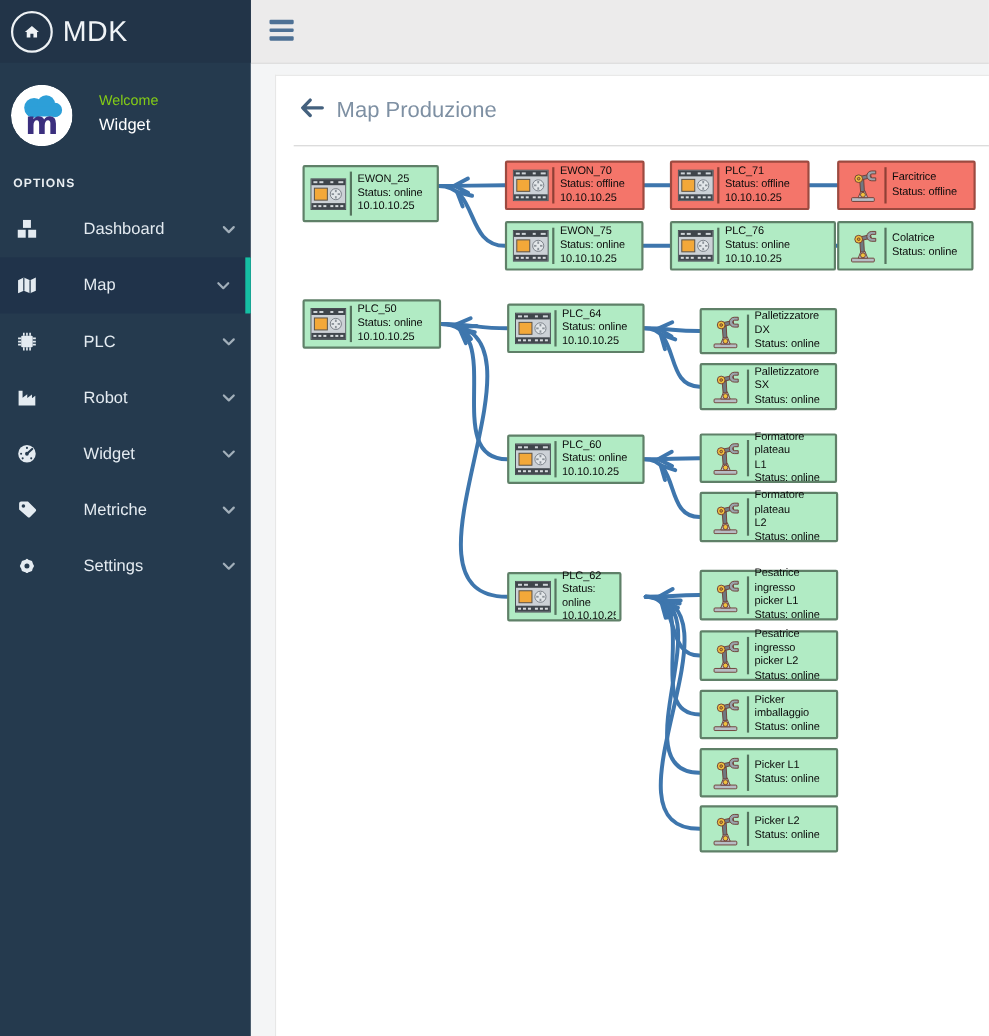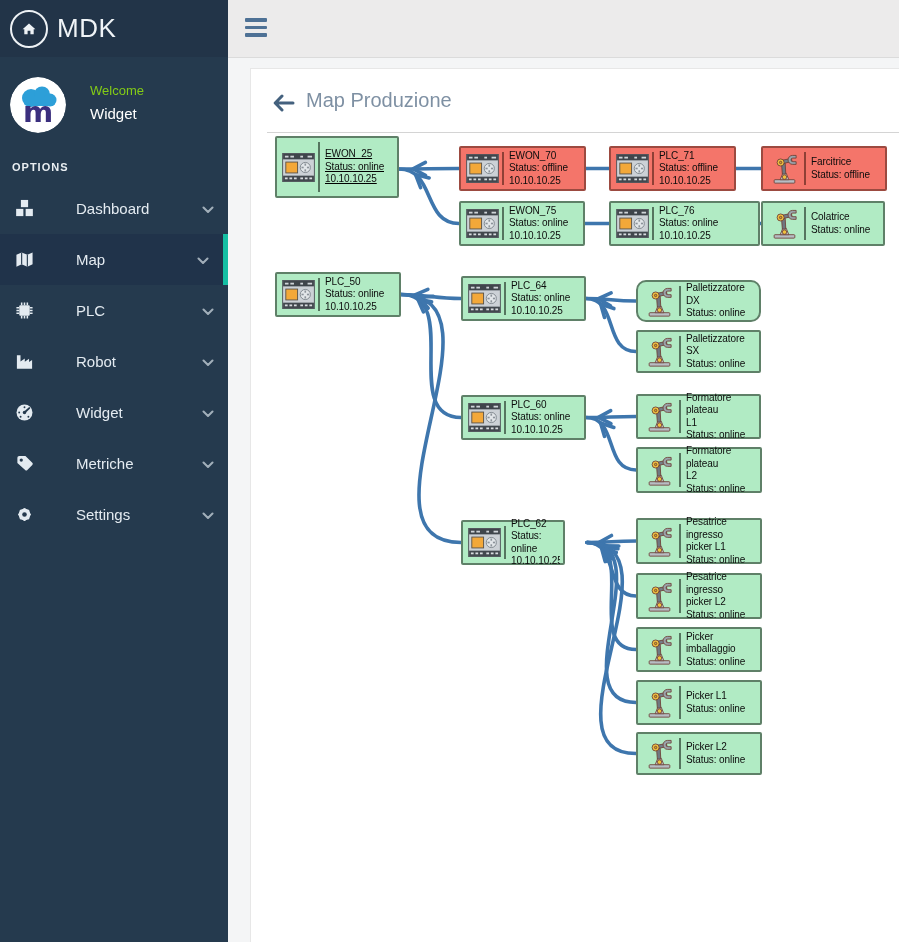--- a/index.html
+++ b/index.html
@@ -28,21 +28,21 @@
   .submenu::before{content:"";position:absolute;left:26px;top:0;bottom:6px;width:1px;background:#3a4d61;}
   .submenu-item{height:36px;display:flex;align-items:center;padding-left:42px;color:#b2bfca;font-size:14px;position:relative;cursor:pointer;}
   .submenu-item::before{content:"";position:absolute;left:21px;top:14px;width:8px;height:8px;border-radius:50%;background:#44586c;}
   .submenu-item.active{background:#2e4357;color:#fff;}
   
   .topbar{position:absolute;left:228px;top:0;right:0;height:57px;background:#ecebeb;border-bottom:1px solid #dbdbdb;z-index:5;}
   .hamburger{position:absolute;left:17px;top:18px;width:22px;cursor:pointer;}
   .hamburger span{display:block;height:3.5px;background:#4e7195;margin-bottom:4px;border-radius:1px;}
   
   .card{position:absolute;left:250px;top:68px;width:649px;height:874px;background:#ffffff;border-left:1px solid #e7e7e7;border-top:1px solid #e7e7e7;z-index:1;}
-  .page-header{display:flex;align-items:flex-end;padding:20px 0 0 21px;}
+  .page-header{display:flex;align-items:flex-start;padding:20px 0 0 21px;}
   .back-arrow{width:24px;height:18px;cursor:pointer;flex:0 0 auto;}
   .page-title{color:#7e90a3;font-size:20px;margin-left:10px;}
   .header-divider{height:1px;background:#d4d4d4;margin:20px 0 0 16px;}
   
   #edge-svg{position:absolute;left:0;top:0;z-index:3;pointer-events:none;}
   .map-node{position:absolute;box-sizing:border-box;border:2px solid;border-radius:2px;display:flex;align-items:center;padding:2px 3px;z-index:4;cursor:pointer;}
   .map-node.online{background:var(--online-bg);border-color:var(--online-border);}
   .map-node.offline{background:var(--offline-bg);border-color:var(--offline-border);}
   .node-icon{width:36px;display:flex;align-items:center;justify-content:center;flex:0 0 auto;}
   .node-sep{width:2px;align-self:stretch;margin:2px 5px 2px 2px;flex:0 0 auto;}
@@ -243,21 +243,21 @@
     <path d="M 587 542.5 C 619.6467169099743 542.5 603.3532830900257 596 636 596" fill="none" stroke="#3e76ad" stroke-width="3.6" stroke-linecap="round"></path>
     <path d="M 614.6757151686519 552.792057691844 L 601.4982544700728 548.0640000000002 L 605.1826065507931 561.5705002774699" fill="none" stroke="#3e76ad" stroke-width="3.6" stroke-linecap="round" stroke-linejoin="round"></path>
     <path d="M 587 542.5 C 639.9587103317292 542.5 583.0412896682708 649.5 636 649.5" fill="none" stroke="#3e76ad" stroke-width="3.6" stroke-linecap="round"></path>
     <path d="M 616.3204999803226 552.3838041192801 L 603.0594579818651 547.8955121150599 L 606.9881596381967 561.3329710748311" fill="none" stroke="#3e76ad" stroke-width="3.6" stroke-linecap="round" stroke-linejoin="round"></path>
     <path d="M 587 542.5 C 662.3007470082468 542.5 560.6992529917532 702.5 636 702.5" fill="none" stroke="#3e76ad" stroke-width="3.6" stroke-linecap="round"></path>
     <path d="M 617.9105912016506 548.6300437581722 L 604.0572854576894 546.608677892147 L 610.3465473011242 559.1164828740259" fill="none" stroke="#3e76ad" stroke-width="3.6" stroke-linecap="round" stroke-linejoin="round"></path>
     <path d="M 587 542.5 C 684.4766895211363 542.5 538.5233104788637 753.5 636 753.5" fill="none" stroke="#3e76ad" stroke-width="3.6" stroke-linecap="round"></path>
     <path d="M 618.8103374296079 545.988397856811 L 604.8118369207232 545.7834990946042 L 612.6724053992589 557.3684662155869" fill="none" stroke="#3e76ad" stroke-width="3.6" stroke-linecap="round" stroke-linejoin="round"></path>
   </svg>
 <div id="nodes-root">
-    <div class="map-node online" style="left: 275px; top: 136px; width: 124px; height: 62px; text-decoration: underline;">
+    <div class="map-node online" style="left: 275px; top: 150px; width: 124px; height: 52px;">
       <span class="node-icon">
         <svg width="33" height="29" viewBox="0 0 36 32">
   <rect x="0.5" y="0.5" width="35" height="31" fill="#ccd1d6" stroke="#4a4f55"></rect>
   <rect x="1" y="1" width="34" height="6" fill="#3f454b"></rect>
   <g fill="#cfd4d8">
             <rect x="3" y="3" width="4" height="2"></rect>
             <rect x="9" y="3" width="4" height="2"></rect>
             <rect x="20" y="3" width="3" height="2"></rect>
             <rect x="28" y="3" width="5" height="2"></rect>
           </g>
@@ -544,21 +544,21 @@
           </g>
 </svg>
       </span>
       <span class="node-sep"></span>
       <div class="node-text">
         <div class="node-label">PLC_64</div>
         <div class="node-status">Status: online</div>
         <div class="node-ip">10.10.10.25</div>
       </div>
     </div>
-    <div class="map-node online" style="left: 636px; top: 280px; width: 125px; height: 42px; border-radius: 10px;">
+    <div class="map-node online" style="left: 636px; top: 280px; width: 125px; height: 42px;">
       <span class="node-icon">
         <svg width="31" height="31" viewBox="0 0 36 36">
   <g stroke="#6e4037" stroke-width="1">
     <rect x="6" y="31" width="24" height="4" rx="1" fill="#b7bdc4"></rect>
     <path d="M13 31 L23 31 L20 23.5 L16 23.5 Z" fill="#c3c9cf"></path>
     <path d="M15.5 24.5 L19.5 24.5 L18.8 12 L14.6 12.8 Z" fill="#6f7881"></path>
     <path d="M13 9 L26 6.2 L26.8 9.8 L14.2 12.8 Z" fill="#757e87"></path>
     <circle cx="18" cy="28" r="2.6" fill="#f0c13e"></circle>
     <circle cx="13.5" cy="11" r="4.1" fill="#f0c13e"></circle>
     <circle cx="13.5" cy="11" r="1.4" fill="#d9a32b"></circle>

